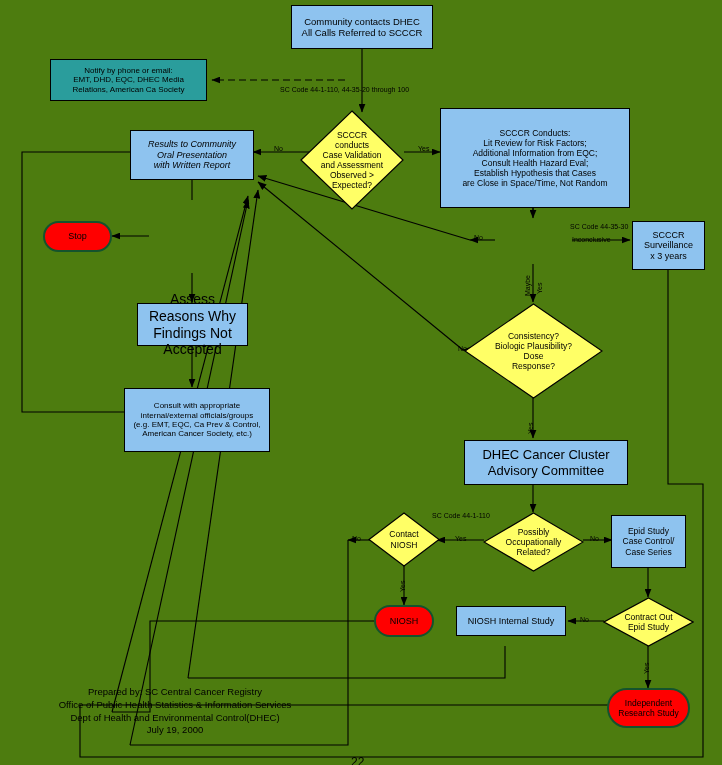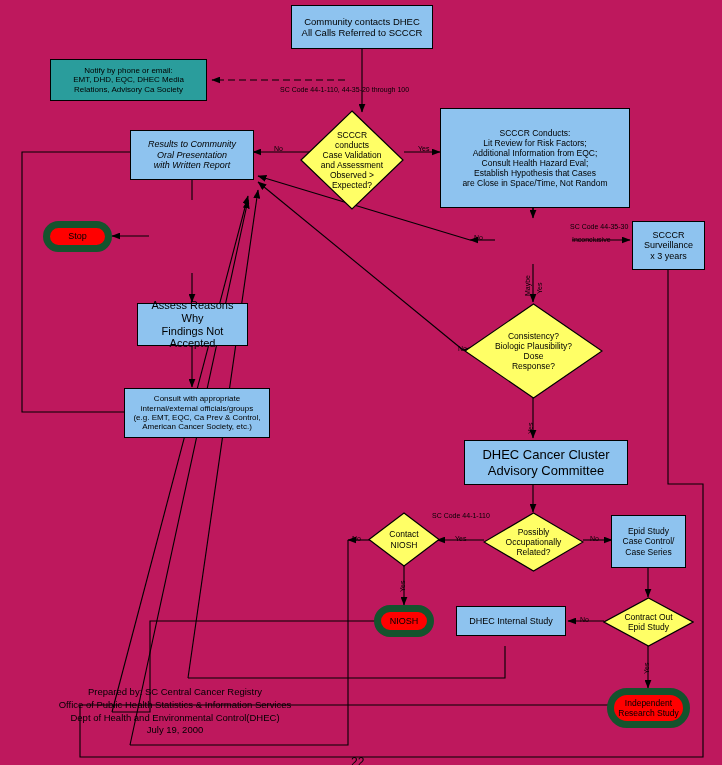--- a/index.html
+++ b/index.html
@@ -1,25 +1,25 @@
 <!DOCTYPE html>
 <html><head>
 <meta charset="utf-8">
 <style>
   html,body{margin:0;padding:0;background:#ffffff;}
   body{font-family:"Liberation Sans",sans-serif;}
-  #canvas{position:relative;width:722px;height:765px;background:#be185d;overflow:hidden;}
+  #canvas{position:relative;width:722px;height:765px;background:#4d7c0f;overflow:hidden;}
   #canvas svg.wires{position:absolute;left:0;top:0;width:722px;height:765px;pointer-events:none;}
 
   .node{position:absolute;box-sizing:border-box;display:flex;align-items:center;justify-content:center;text-align:center;color:#000;z-index:3;}
   .node .txt{line-height:1.18;white-space:pre-line;padding:0 3px;}
 
   .box{border:1px solid #000;background:#8ec3ef;}
   .box-teal{border:1px solid #000;background:#2a9d9c;}
-  .term{border:7px solid #14532d;background:#ff0000;border-radius:24px;}
+  .term{border:2px solid #14532d;background:#ff0000;border-radius:24px;}
 
   .dia{background:transparent;}
   .dia .dshape{position:absolute;left:0;top:0;width:100%;height:100%;}
   .dia .txt{position:relative;z-index:2;}
 
   .lbl{position:absolute;font-size:7px;color:#000;z-index:5;background:transparent;line-height:1;}
   .lbl.rot{transform:rotate(-90deg);transform-origin:left top;}
 
   .footer{position:absolute;text-align:center;font-size:9.5px;line-height:1.35;white-space:pre-line;color:#000;z-index:4;}
   .pagenum{position:absolute;font-size:12px;color:#000;z-index:4;}
@@ -104,21 +104,21 @@
   </svg>
 
   <div class="node box" style="left:291px;top:5px;width:142px;height:44px;font-size:9.5px;">
     <span class="txt">Community contacts DHEC
 All Calls Referred to SCCCR</span>
   </div>
 
   <div class="node box-teal" style="left:50px;top:59px;width:157px;height:42px;font-size:8px;">
     <span class="txt">Notify by phone or email:
 EMT, DHD, EQC, DHEC Media
-Relations, Advisory Ca Society</span>
+Relations, American Ca Society</span>
   </div>
 
   <div class="node dia" style="left:300px;top:110px;width:104px;height:100px;font-size:8.5px;">
     <svg class="dshape" viewBox="0 0 104 100" preserveAspectRatio="none">
       <polygon points="52,1 103,50 52,99 1,50" fill="#ffff66" stroke="#000" stroke-width="1.2"></polygon>
     </svg>
     <span class="txt">SCCCR
 conducts
 Case Validation
 and Assessment
@@ -139,26 +139,26 @@
     <span class="txt">Results to Community
 Oral Presentation
 with Written Report</span>
   </div>
 
 
   <div class="node term" style="left:43px;top:221px;width:69px;height:31px;font-size:9px;">
     <span class="txt">Stop</span>
   </div>
 
-  <div class="node box" style="left:137px;top:303px;width:111px;height:43px;font-size:11px;">
+  <div class="node box" style="left:137px;top:303px;width:111px;height:43px;font-size:14px;">
     <span class="txt">Assess Reasons Why
 Findings Not Accepted</span>
   </div>
 
-  <div class="node box" style="left:124px;top:388px;width:146px;height:50px;font-size:8px;">
+  <div class="node box" style="left:124px;top:388px;width:146px;height:64px;font-size:8px;">
     <span class="txt">Consult with appropriate
 internal/external officials/groups
 (e.g. EMT, EQC, Ca Prev &amp; Control,
 American Cancer Society, etc.)</span>
   </div>
 
 
   <div class="node box" style="left:632px;top:221px;width:73px;height:49px;font-size:9px;">
     <span class="txt">SCCCR
 Surveillance
@@ -201,21 +201,21 @@
     <span class="txt">NIOSH</span>
   </div>
 
   <div class="node box" style="left:611px;top:515px;width:75px;height:53px;font-size:8.5px;">
     <span class="txt">Epid Study
 Case Control/
 Case Series</span>
   </div>
 
   <div class="node box" style="left:456px;top:606px;width:110px;height:30px;font-size:9px;">
-    <span class="txt">DHEC Internal Study</span>
+    <span class="txt">NIOSH Internal Study</span>
   </div>
 
   <div class="node dia" style="left:603px;top:597px;width:91px;height:50px;font-size:8.5px;">
     <svg class="dshape" viewBox="0 0 91 50" preserveAspectRatio="none">
       <polygon points="45.5,1 90,25 45.5,49 1,25" fill="#ffff66" stroke="#000" stroke-width="1.2"></polygon>
     </svg>
     <span class="txt">Contract Out
 Epid Study</span>
   </div>
 

